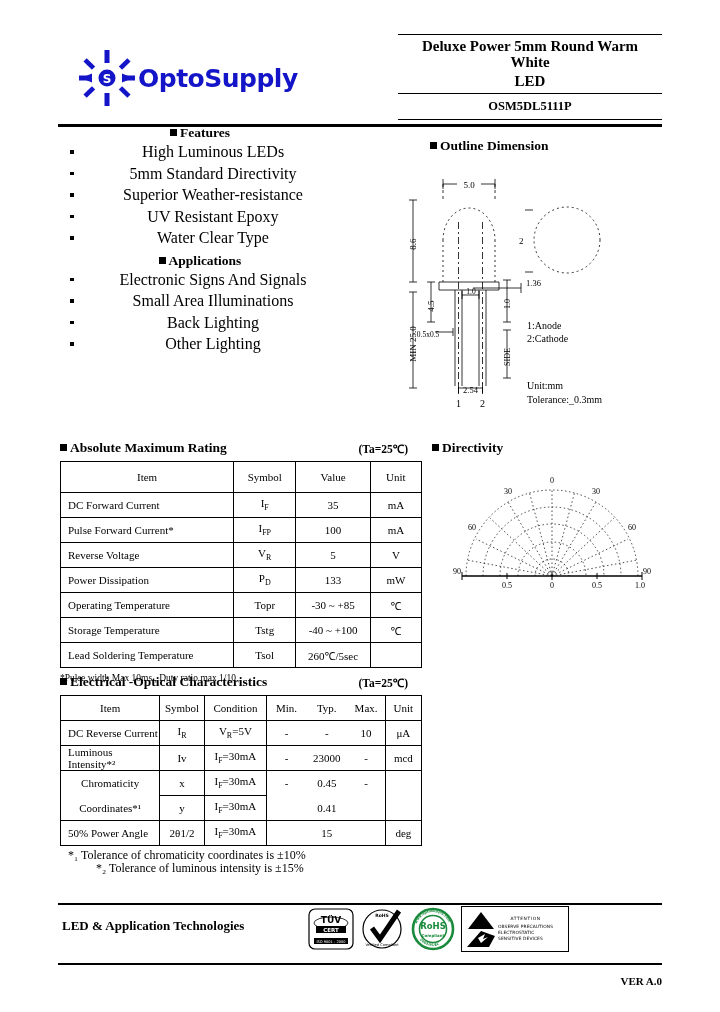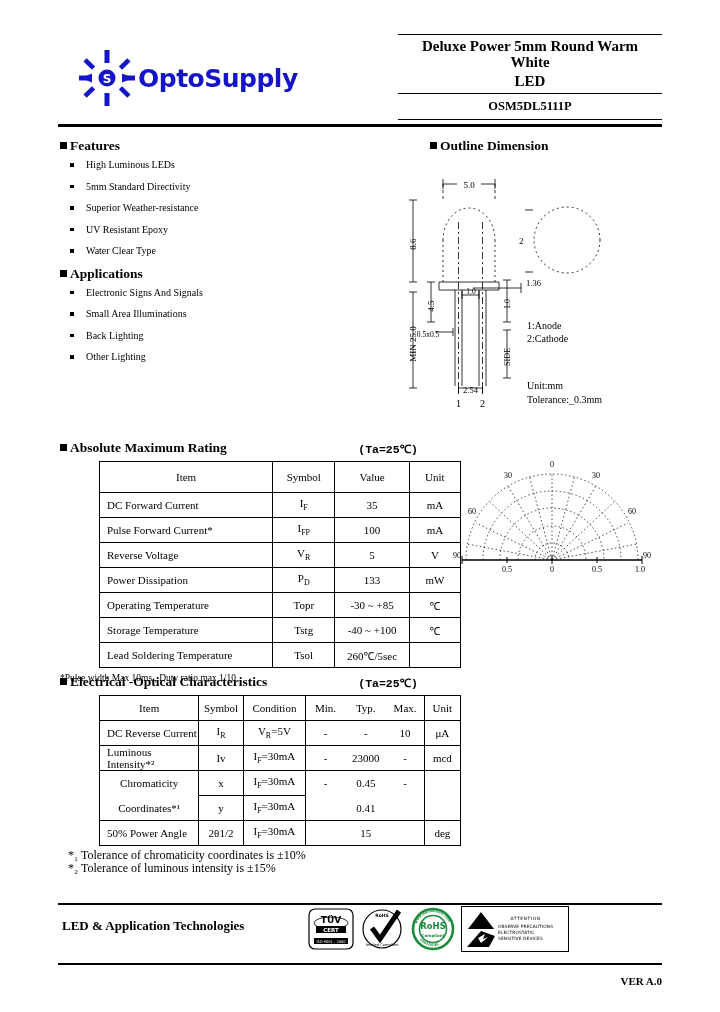--- a/index.html
+++ b/index.html
@@ -15,35 +15,35 @@
   .title-box .rule{border-top:1.2px solid #000;}
   .tl1{text-align:center;font-weight:bold;font-size:15px;line-height:16px;padding:3px 4px 3px;}
   .tl2{text-align:center;font-weight:bold;font-size:12.5px;line-height:17px;padding:4px 4px 4px;}
   .headrule{position:absolute;left:58px;top:124px;width:604px;border-top:3px solid #000;}
 
   
   .sec{font-weight:bold;font-size:13.5px;}
   .sec .sq{display:inline-block;width:7px;height:7px;background:#000;margin-right:3px;vertical-align:1px;}
 
   
-  .features{position:absolute;left:60px;top:138px;width:280px;}
+  .features{position:absolute;left:60px;top:125px;width:280px;text-align:center;}
   .bullets{margin:0;padding:0;list-style:none;}
-  .bullets li{position:relative;padding-left:26px;font-size:10px;line-height:21.5px;}
+  .bullets li{position:relative;padding-left:26px;font-size:16px;line-height:21.5px;}
   .bullets li:before{content:"";position:absolute;left:10px;top:9px;width:3.5px;height:3.5px;background:#000;}
   .apps-head{margin-top:4px;}
 
   
   .outline{position:absolute;left:430px;top:138px;width:235px;}
   .outline-art{position:relative;width:250px;height:250px;margin-left:-35px;margin-top:8px;}
   .outline-art svg{position:absolute;left:0;top:0;}
 
   
   .tbl-head{position:relative;}
-  .ta-cond{position:absolute;right:4px;top:1px;font-weight:bold;font-size:11.5px;font-family:Liberation Mono, monospace;}
-  table{border-collapse:collapse;font-size:11px;margin-left:39px;}
+  .ta-cond{position:absolute;right:14px;top:1px;font-weight:bold;font-size:11.5px;}
+  table{border-collapse:collapse;font-size:11px;}
   table td{border:1px solid #000;text-align:center;padding:0;height:24px;}
   .lt{text-align:left;padding-left:7px;}
   .nb-r{border-right:none !important;}
   .nb-l{border-left:none !important;}
   .nb-b{border-bottom:none !important;}
   .nb-t{border-top:none !important;}
   sub{font-size:8px;}
 
   .amr{position:absolute;left:60px;top:440px;width:362px;}
   .amr table{width:362px;margin-top:5px;}
@@ -275,20 +275,23 @@
         <td>Tsol</td>
         <td>260℃/5sec</td>
         <td></td>
       </tr>
     </tbody>
       </table>
     <div class="fnote">*Pulse width Max 10ms , Duty ratio max 1/10</div>
   </div>
 
   <div class="directivity">
+    <div class="sec">
+      <span class="sq"></span><span>Directivity</span>
+    </div>
     <div class="dir-art">
       <svg width="240" height="130" viewBox="0 0 240 130">
 
         <g stroke="#000" stroke-width="0.7" stroke-dasharray="1.5,2.5" fill="none">
           <line x1="120" y1="112" x2="120" y2="24"></line>
           <line x1="120" y1="112" x2="143" y2="27"></line>
           <line x1="120" y1="112" x2="164" y2="38"></line>
           <line x1="120" y1="112" x2="182" y2="54"></line>
           <line x1="120" y1="112" x2="196" y2="75"></line>
           <line x1="120" y1="112" x2="205" y2="96"></line>
@@ -389,21 +392,21 @@
         <td>2θ1/2</td>
         <td><span>I</span><sub>F</sub><span>=30mA</span></td>
         <td class="nb-r"></td>
         <td class="nb-l nb-r">15</td>
         <td class="nb-l"></td>
         <td>deg</td>
       </tr>
     </tbody>
       </table>
     <div class="fn2">*₁ Tolerance of chromaticity coordinates is ±10%</div>
-    <div class="fn2" style="margin-top:0;">*₂ Tolerance of luminous intensity is ±15%</div>
+    <div class="fn2" style="margin-top:0;margin-left:28px;">*₂ Tolerance of luminous intensity is ±15%</div>
   </div>
 
   <div class="footrule"></div>
   <div class="foot-title">LED &amp; Application Technologies</div>
 
   <div class="logos">
 
     <svg class="lg" viewBox="0 0 46 46">
       <rect x="1" y="3" width="44" height="40" rx="6" fill="none" stroke="#000" stroke-width="1.2"></rect>
       <ellipse cx="23" cy="17" rx="17" ry="6" fill="none" stroke="#000" stroke-width="0.8"></ellipse>

